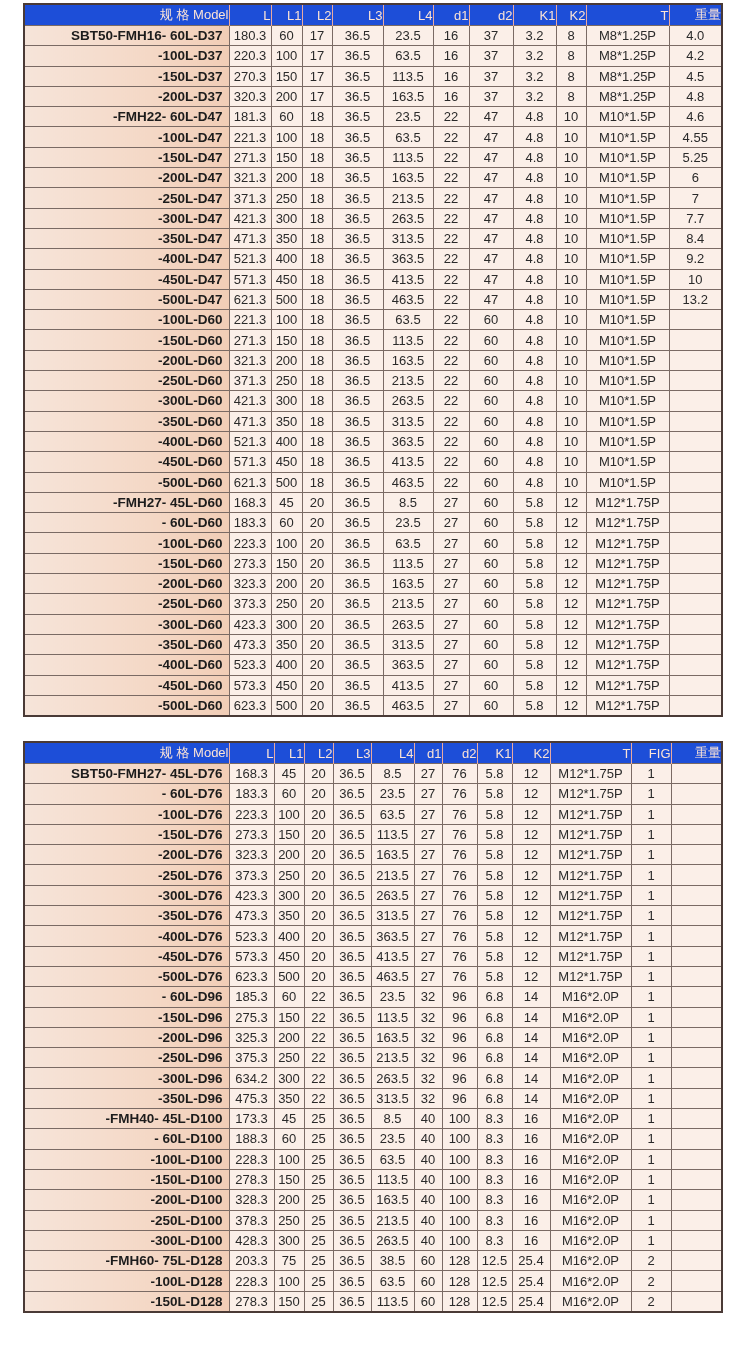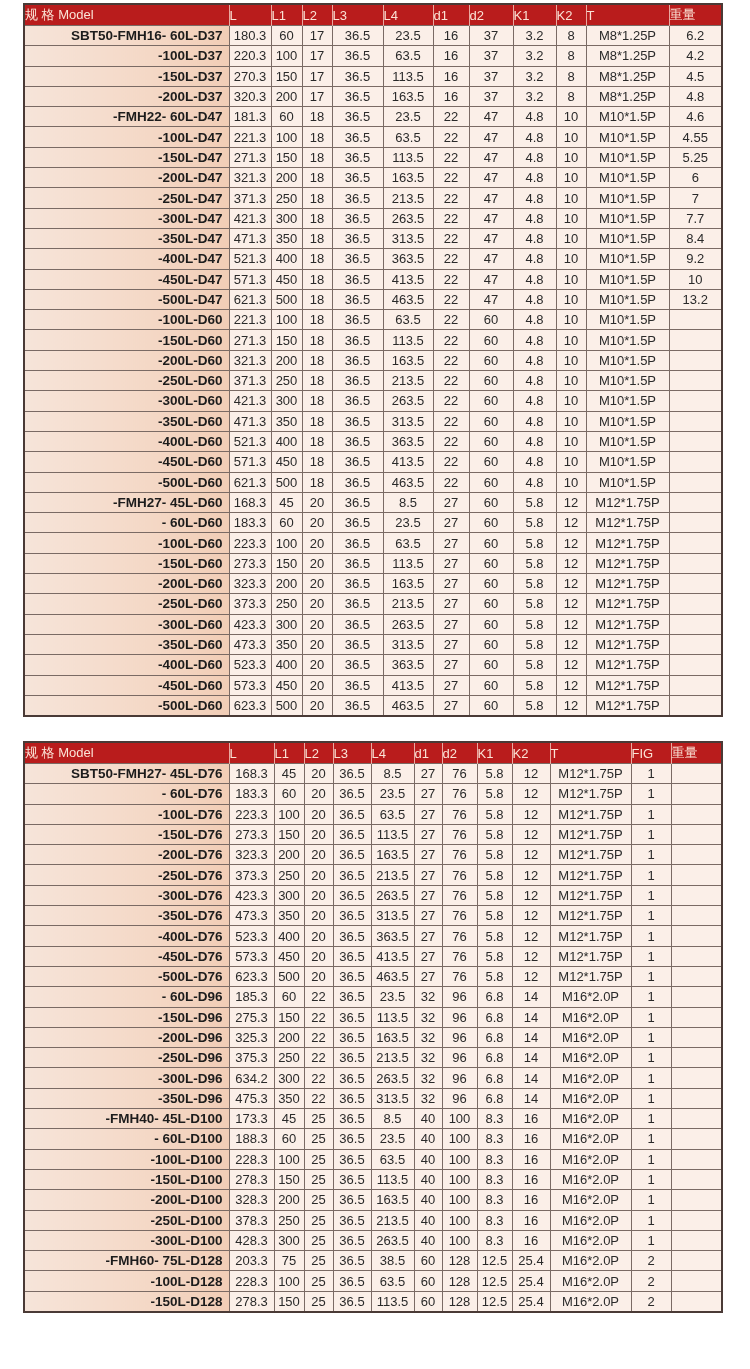--- a/index.html
+++ b/index.html
@@ -1,18 +1,18 @@
 <!DOCTYPE html>
 <html><head>
 <meta charset="utf-8">
 <style>
   html,body{margin:0;padding:0;background:#ffffff;}
   body{width:750px;height:1369px;position:relative;overflow:hidden;font-family:"Liberation Sans",sans-serif;}
   table.spec{position:absolute;left:23px;border-collapse:collapse;table-layout:fixed;border:2px solid #4a3a36;}
-  table.spec th{background:#b91c1c;color:#fbe3d6;font-weight:normal;font-size:13px;height:20px;padding:0;border-left:1px solid #e8a9a0;border-right:1px solid #e8a9a0;text-align:left;}
+  table.spec th{background:#1d4ed8;color:#fbe3d6;font-weight:normal;font-size:13px;height:20px;padding:0;border-left:1px solid #e8a9a0;border-right:1px solid #e8a9a0;text-align:right;}
   table.spec td{height:19.3px;padding:0;font-size:13px;color:#2a2a2a;text-align:center;border:1px solid #7a6a64;background:#fbefe8;white-space:nowrap;overflow:hidden;}
   table.spec td.model{background:linear-gradient(90deg,#f6e4d9 0%,#f4d8c6 60%,#f1cdb6 100%);font-weight:bold;text-align:right;padding-right:6px;color:#1c1c1c;font-size:13.5px;}
   #t1{top:3px;width:699px;}
   #t2{top:741px;width:699px;}
 </style>
 </head>
 <body>
 
 <table class="spec" id="t1">
   <colgroup>
@@ -51,21 +51,21 @@
         <td>180.3</td>
         <td>60</td>
         <td>17</td>
         <td>36.5</td>
         <td>23.5</td>
         <td>16</td>
         <td>37</td>
         <td>3.2</td>
         <td>8</td>
         <td>M8*1.25P</td>
-        <td>6.2</td>
+        <td>4.0</td>
       </tr>
       <tr>
         <td class="model">-100L-D37</td>
         <td>220.3</td>
         <td>100</td>
         <td>17</td>
         <td>36.5</td>
         <td>63.5</td>
         <td>16</td>
         <td>37</td>

